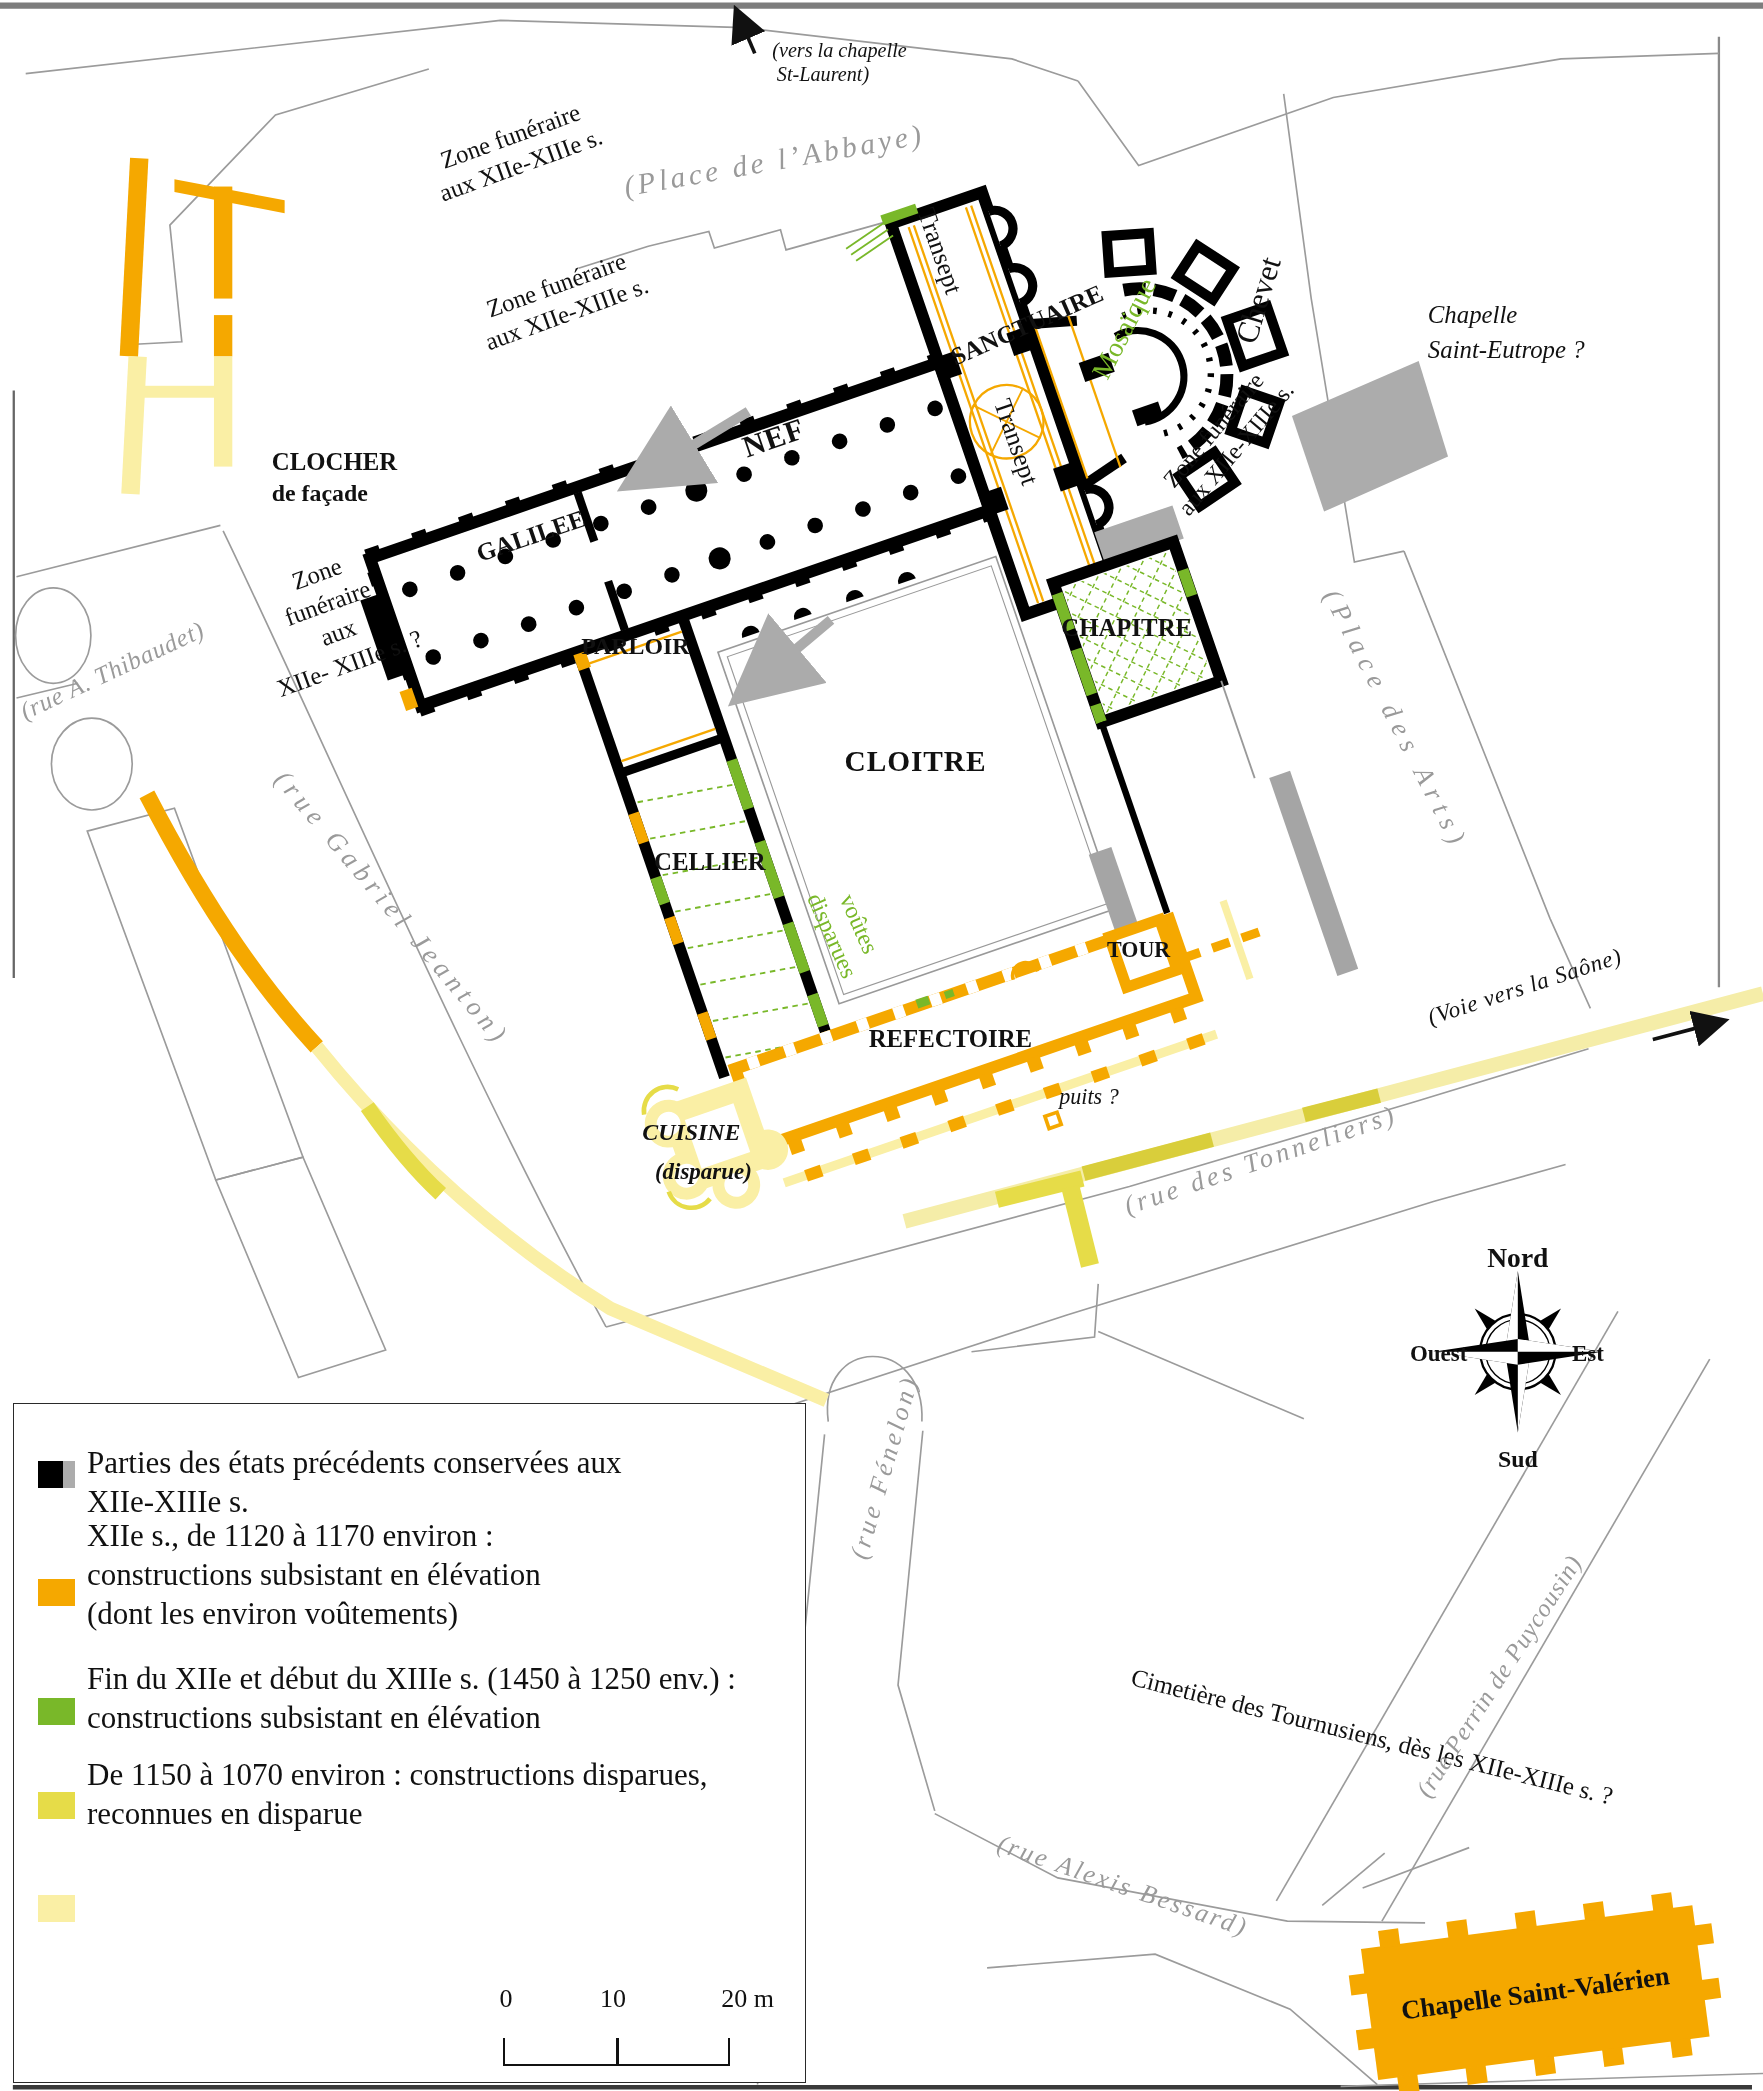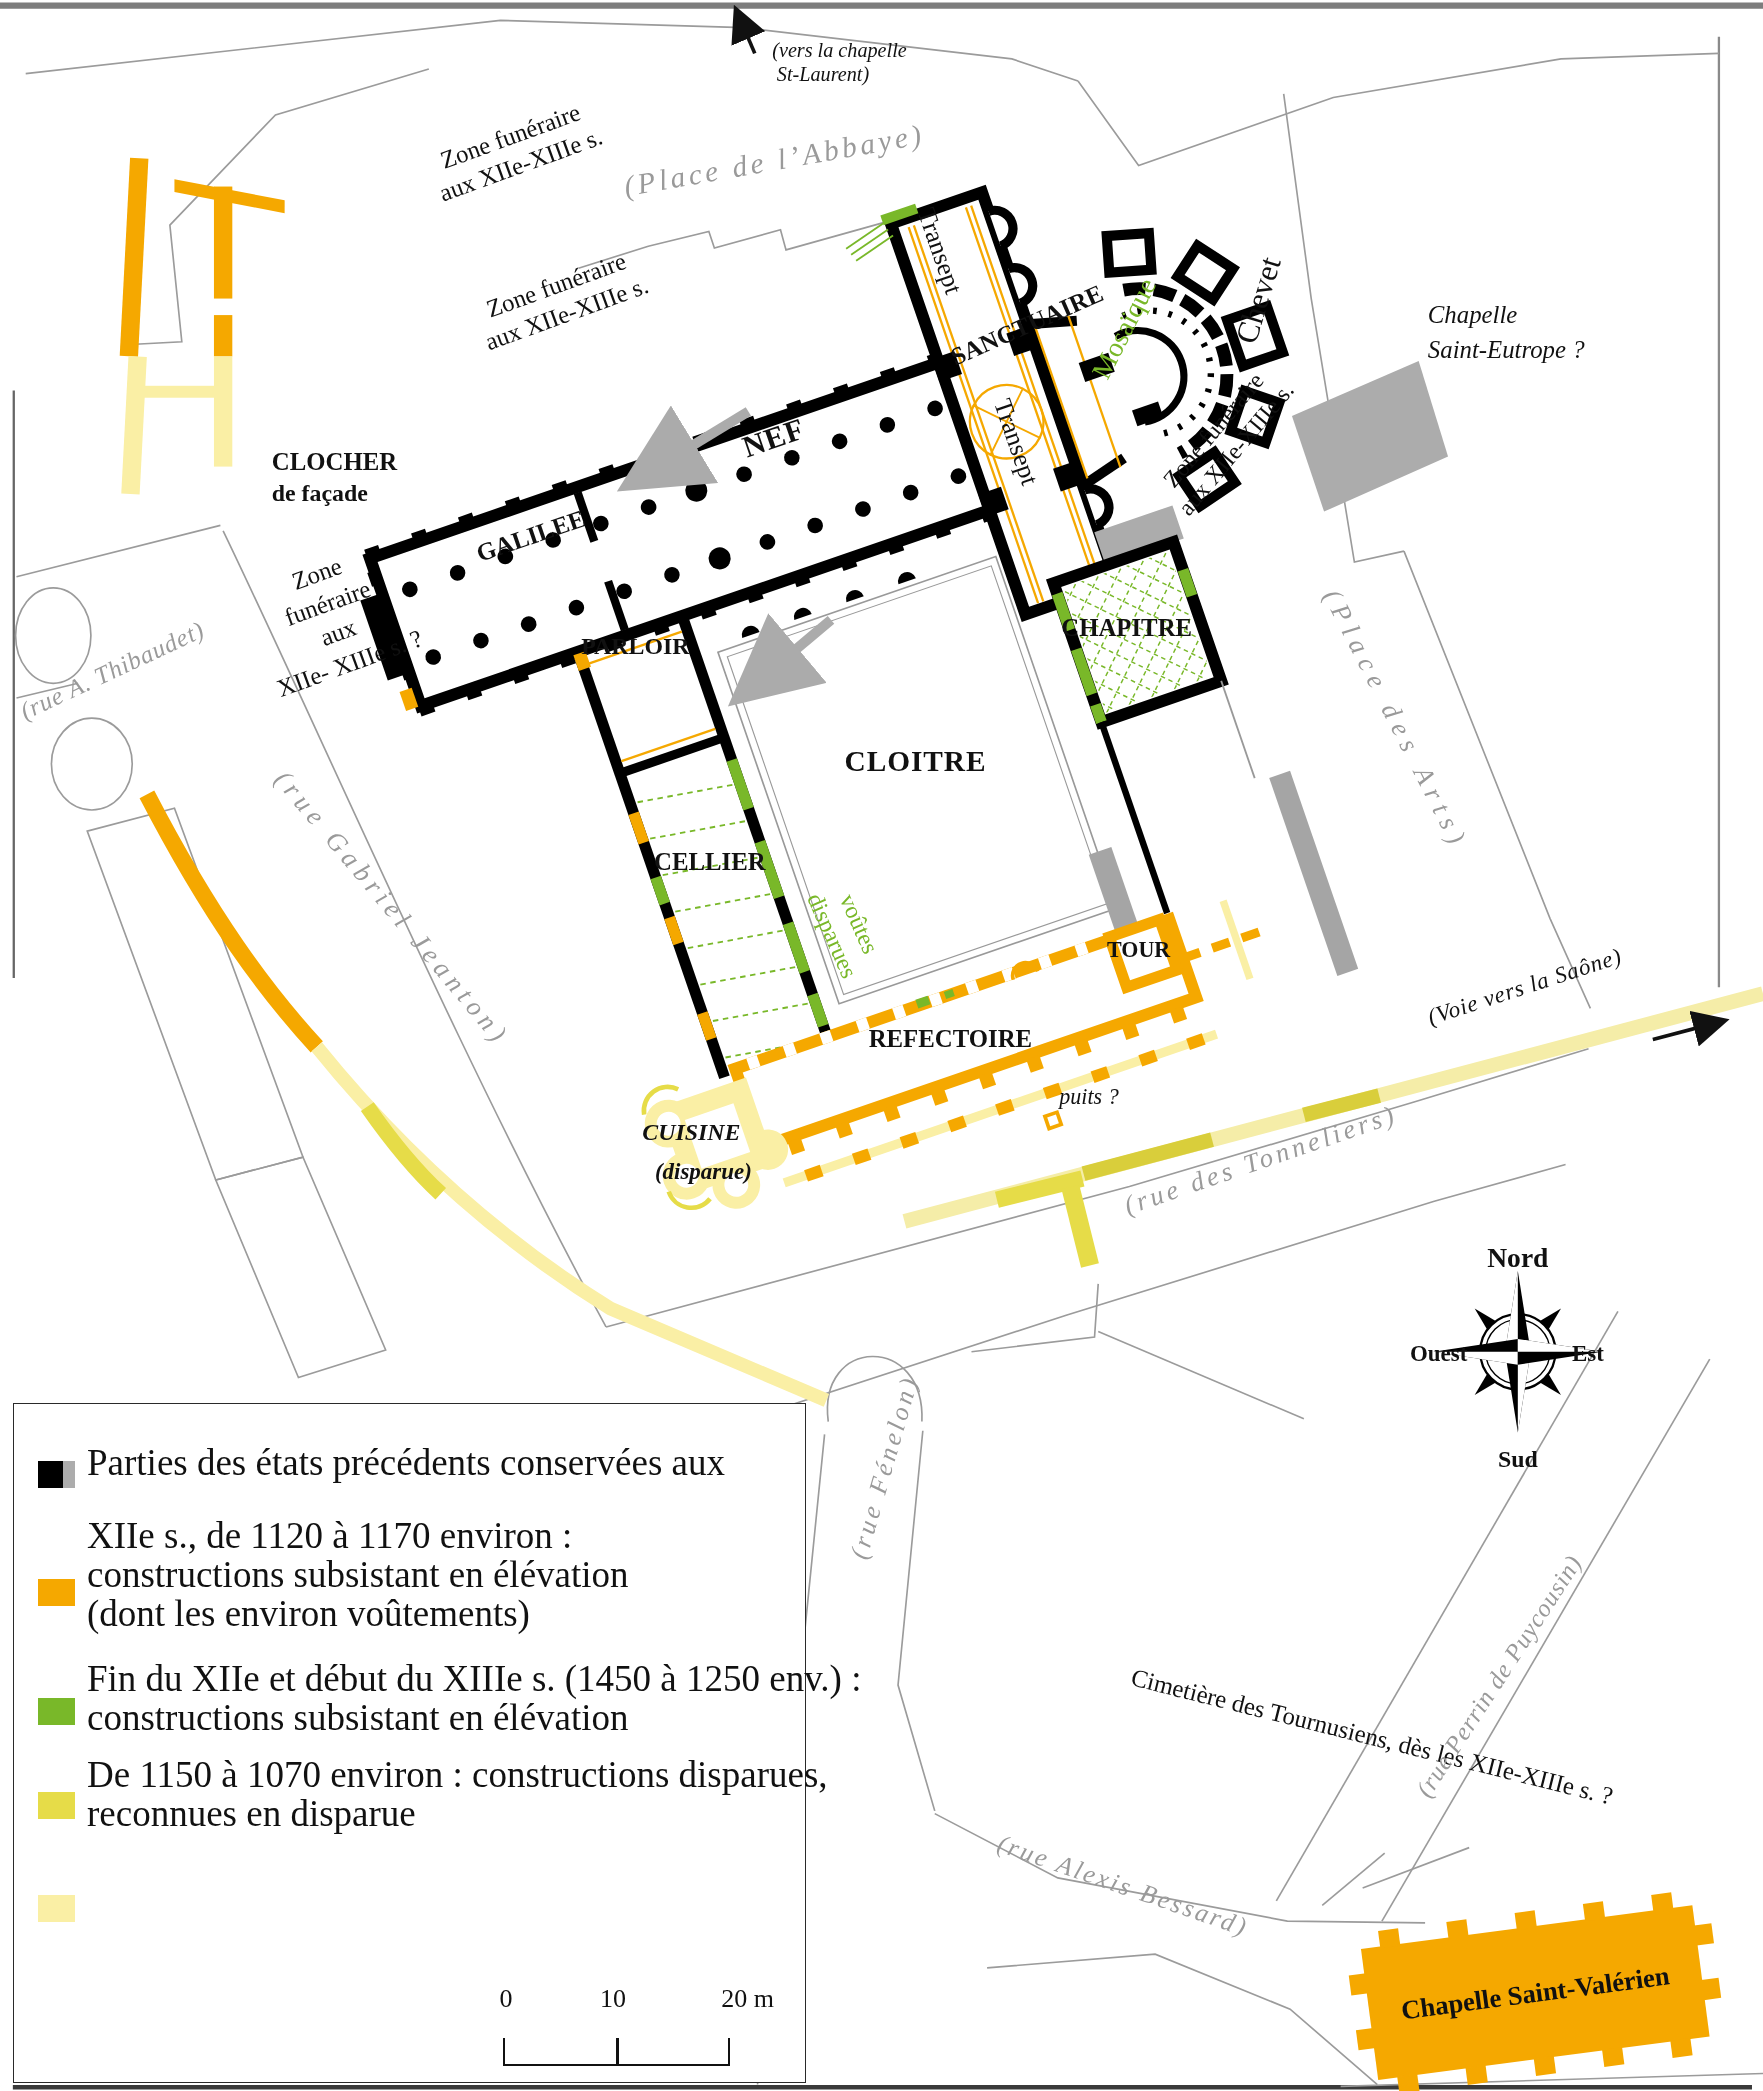--- a/index.html
+++ b/index.html
@@ -21,21 +21,21 @@
   .green-txt{fill:#79B829;font-size:26px;text-anchor:middle;}
   .mosaique{fill:#79B829;font-size:30px;text-anchor:middle;}
   .street{font-style:italic;font-size:28px;fill:#9A9A9A;text-anchor:middle;letter-spacing:4px;}
   .street-b{font-style:italic;font-size:25px;fill:#111;text-anchor:middle;letter-spacing:1px;}
   .compass-lbl{font-weight:bold;font-size:26px;text-anchor:middle;}
 
   
   .legend{position:absolute;left:13px;top:1403px;width:791px;height:678px;
           background:#fff;border:1.8px solid #2a2a2a;z-index:5;}
   .legend .sw{position:absolute;left:24px;width:37px;height:27px;}
-  .legend .txt{position:absolute;left:73px;font-size:37px;color:#111;line-height:39px;white-space:nowrap;}
+  .legend .txt{position:absolute;left:73px;font-size:31px;color:#111;line-height:39px;white-space:nowrap;}
   .sw-split{background:linear-gradient(90deg,#000 0 68%,#ACACAC 68% 100%);}
   .sb-num{position:absolute;font-size:26px;color:#111;}
   .sb-line{position:absolute;left:489px;top:634px;width:223px;height:26px;
            border-left:2.8px solid #111;border-right:2.8px solid #111;border-bottom:2.8px solid #111;}
   .sb-mid{position:absolute;left:602px;top:634px;width:2.8px;height:26px;background:#111;}
 </style>
 </head>
 <body>
 
 <div class="stage">
@@ -445,20 +445,21 @@
   <text class="street-b" transform="translate(1663,1082) rotate(-18)">(Voie vers la Saône)</text>
   <text class="street" transform="translate(972,1600) rotate(-74)">(rue Fénelon)</text>
   <text class="street" style="letter-spacing:3px" transform="translate(1220,2062) rotate(19)">(rue Alexis Bessard)</text>
   <text class="street" style="letter-spacing:1px;font-size:27px" transform="translate(1640,1830) rotate(-57)">(rue Perrin de Puycousin)</text>
 </svg>
 
 <div class="legend">
   <div class="sw sw-split" style="top:57px"></div>
   <div class="txt" style="top:39px">
     <div>Parties des états précédents conservées aux</div>
+    <div>XIIe-XIIIe s.</div>
   </div>
 
   <div class="sw" style="top:175px;background:#F5A800"></div>
   <div class="txt" style="top:112px">
     <div>XIIe s., de 1120 à 1170 environ :</div>
     <div>constructions subsistant en élévation</div>
     <div>(dont les environ voûtements)</div>
   </div>
 
   <div class="sw" style="top:294px;background:#79B829"></div>

